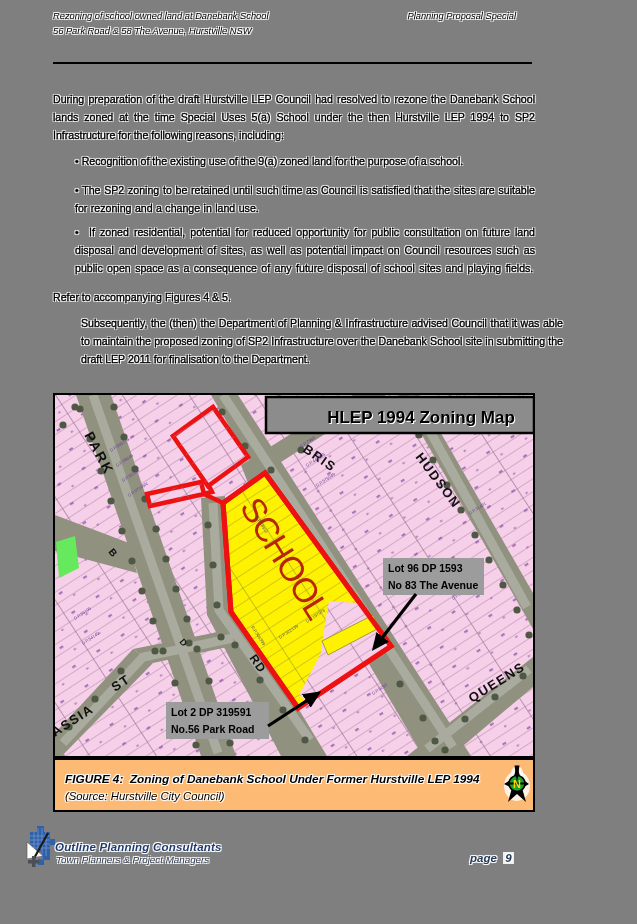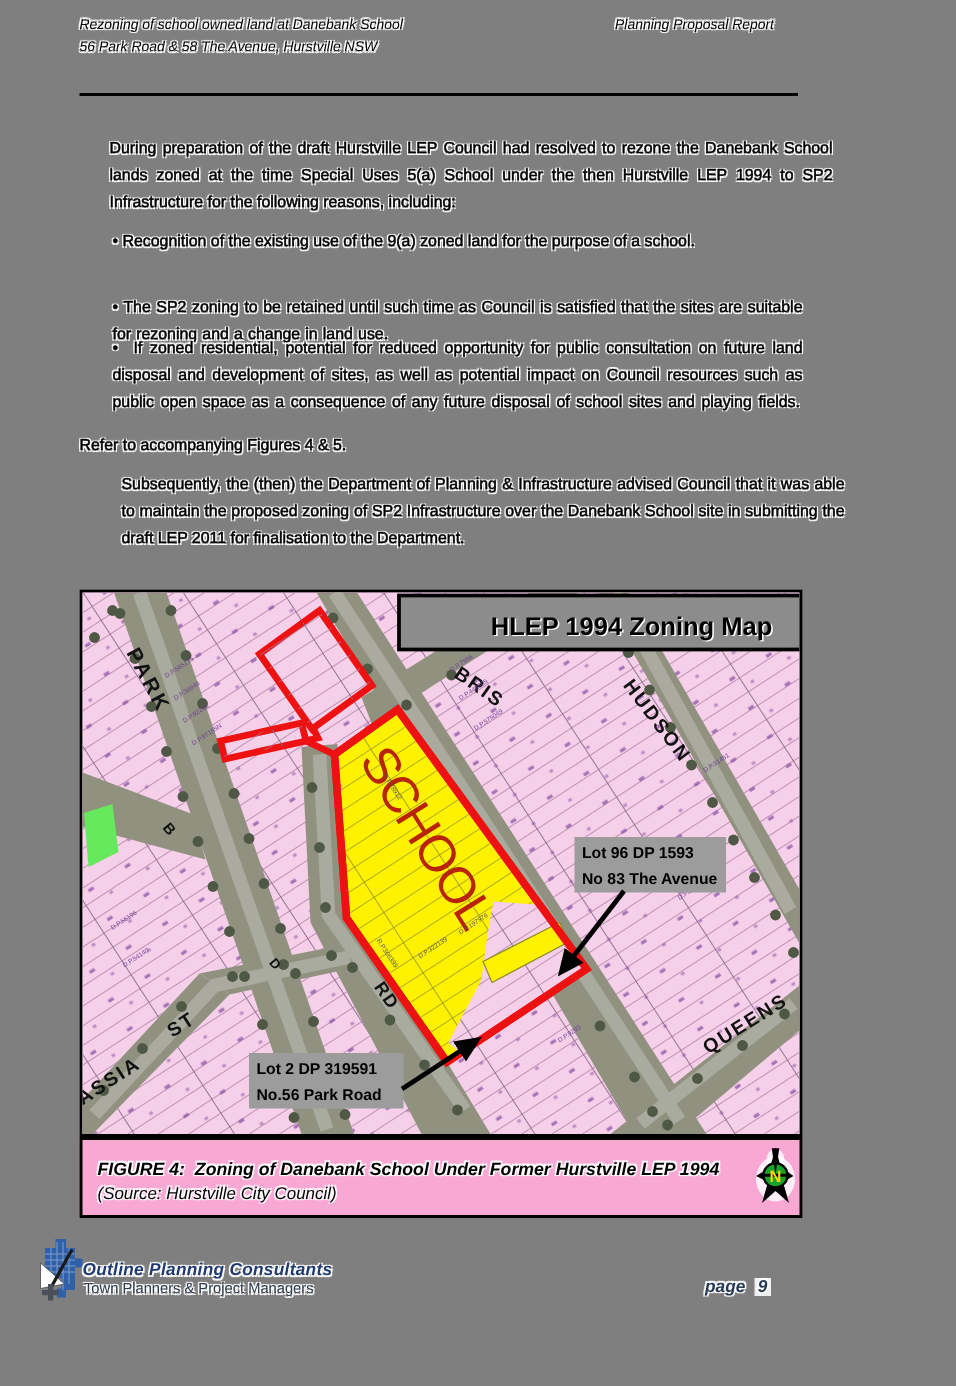--- a/index.html
+++ b/index.html
@@ -8,29 +8,29 @@
 .halo{text-shadow:1px 1px 0 rgba(255,255,255,.9),-1px -1px 0 rgba(255,255,255,.9),
   1px -1px 0 rgba(255,255,255,.9),-1px 1px 0 rgba(255,255,255,.9),0 0 2px rgba(255,255,255,.9);}
 .abs{position:absolute;}
 .body-text{font-size:10.6px;line-height:18px;text-align:justify;-webkit-text-stroke:0.35px #000;}
 </style>
 </head>
 <body>
 
 <div class="abs halo" style="left:53px;top:9px;width:300px;font-size:9.3px;font-style:italic;line-height:15px;">Rezoning of school owned land at Danebank School<br>56 Park Road &amp; 58 The Avenue, Hurstville NSW</div>
 
-<div class="abs halo" style="left:316px;top:11px;width:200px;font-size:9.3px;font-style:italic;text-align:right;">Planning Proposal Report</div>
+<div class="abs halo" style="left:316px;top:11px;width:200px;font-size:9.3px;font-style:italic;text-align:right;">Planning Proposal Special</div>
 
 <div class="abs" style="left:53px;top:62px;width:479px;height:2px;background:#000;"></div>
 
-<div class="abs halo body-text" style="left:53px;top:90px;width:482px;margin-left:20px;">During preparation of the draft Hurstville LEP Council had resolved to rezone the Danebank School lands zoned at the time Special Uses 5(a) School under the then Hurstville LEP 1994 to SP2 Infrastructure for the following reasons, including:</div>
+<div class="abs halo body-text" style="left:53px;top:90px;width:482px;">During preparation of the draft Hurstville LEP Council had resolved to rezone the Danebank School lands zoned at the time Special Uses 5(a) School under the then Hurstville LEP 1994 to SP2 Infrastructure for the following reasons, including:</div>
 
 <div class="abs halo body-text" style="left:75px;top:152px;width:460px;">• Recognition of the existing use of the 9(a) zoned land for the purpose of a school.</div>
 
-<div class="abs halo body-text" style="left:75px;top:181px;width:460px;word-spacing:0.5px;margin-top:15px;">• The SP2 zoning to be retained until such time as Council is satisfied that the sites are suitable for rezoning and a change in land use.</div>
+<div class="abs halo body-text" style="left:75px;top:181px;width:460px;word-spacing:0.5px;">• The SP2 zoning to be retained until such time as Council is satisfied that the sites are suitable for rezoning and a change in land use.</div>
 
 <div class="abs halo body-text" style="left:75px;top:223px;width:460px;word-spacing:1.5px;">•&nbsp; If zoned residential, potential for reduced opportunity for public consultation on future land disposal and development of sites, as well as potential impact on Council resources such as public open space as a consequence of any future disposal of school sites and playing fields.</div>
 
 <div class="abs halo body-text" style="left:53px;top:288px;width:482px;">Refer to accompanying Figures 4 &amp; 5.</div>
 
 <div class="abs halo body-text" style="left:53px;top:314px;width:482px;margin-left:28px;">Subsequently, the (then) the Department of Planning &amp; Infrastructure advised Council that it was able to maintain the proposed zoning of SP2 Infrastructure over the Danebank School site in submitting the draft LEP 2011 for finalisation to the Department.</div>
 
 <div class="abs" style="left:53px;top:393px;width:482px;height:365px;border:2px solid #000;box-sizing:border-box;background:#f6cfe9;">
 <svg width="478" height="361" viewBox="0 0 478 361" font-family="Liberation Sans, sans-serif">
 <defs>
@@ -225,21 +225,21 @@
 <path d="M361,199 L320,252" stroke="#000" stroke-width="3.2" fill="none" marker-end="url(#ah)"></path>
 
 <rect x="111" y="307" width="103" height="37" fill="#9c9c9c"></rect>
 <text x="116" y="321" font-size="10.5" font-weight="bold" fill="#000">Lot 2 DP 319591</text>
 <text x="116" y="338" font-size="10.5" font-weight="bold" fill="#000">No.56 Park Road</text>
 
 <path d="M213,331 L262,299" stroke="#000" stroke-width="3.2" fill="none" marker-end="url(#ah)"></path>
 </svg>
 </div>
 
-<div class="abs" style="left:53px;top:758px;width:482px;height:54px;border:2px solid #000;box-sizing:border-box;background:#f9a8d4;">
+<div class="abs" style="left:53px;top:758px;width:482px;height:54px;border:2px solid #000;box-sizing:border-box;background:#fdba74;">
 
 <div class="abs halo" style="left:10px;top:12px;font-size:11.8px;font-weight:bold;font-style:italic;">FIGURE 4:&nbsp; Zoning of Danebank School Under Former Hurstville LEP 1994</div>
 
 <div class="abs halo" style="left:10px;top:30px;font-size:11.3px;font-style:italic;">(Source: Hurstville City Council)</div>
 
 <svg class="abs" style="left:446px;top:5px;" width="32" height="42" viewBox="0 0 32 42">
 <ellipse cx="16" cy="21" rx="13" ry="15" fill="#fff" opacity="0.8"></ellipse>
 <ellipse cx="16" cy="8" rx="6" ry="7" fill="#fff" opacity="0.8"></ellipse>
 <path d="M16,0 L19.5,13 L28,19 L21,23 L25,37 L16,29 L7,37 L11,23 L3,19 L12.5,13 Z" fill="#000"></path>
 <circle cx="16" cy="18.5" r="8" fill="#18a22c" stroke="#000" stroke-width="1.6"></circle>
@@ -263,15 +263,15 @@
 <polygon points="1,16 17,30 1,33" fill="#fdfdfd" stroke="#555" stroke-width="0.6"></polygon>
 <path d="M22,7 L6,36" stroke="#1a1a1a" stroke-width="2.2"></path>
 <g fill="#4a4f58">
 <rect x="2" y="34" width="11" height="3.5"></rect>
 <rect x="6" y="30" width="3.5" height="11"></rect>
 </g>
 </svg>
 
 <div class="abs halo" style="left:55px;top:841px;font-size:11.5px;font-weight:bold;font-style:italic;color:#1f3a6e;letter-spacing:.2px;">Outline Planning Consultants</div>
 
-<div class="abs halo" style="left:56px;top:854px;font-size:9.8px;color:#2f3a4e;">Town Planners &amp; Project Managers</div>
+<div class="abs halo" style="left:56px;top:854px;font-size:9.8px;font-style:italic;color:#2f3a4e;">Town Planners &amp; Project Managers</div>
 
 <div class="abs halo" style="left:470px;top:852px;font-size:11.5px;font-weight:bold;font-style:italic;color:#253a55;">page&nbsp; <span style="background:#f0f0f0;padding:0 2px;">9</span></div>
 
 </body></html>

